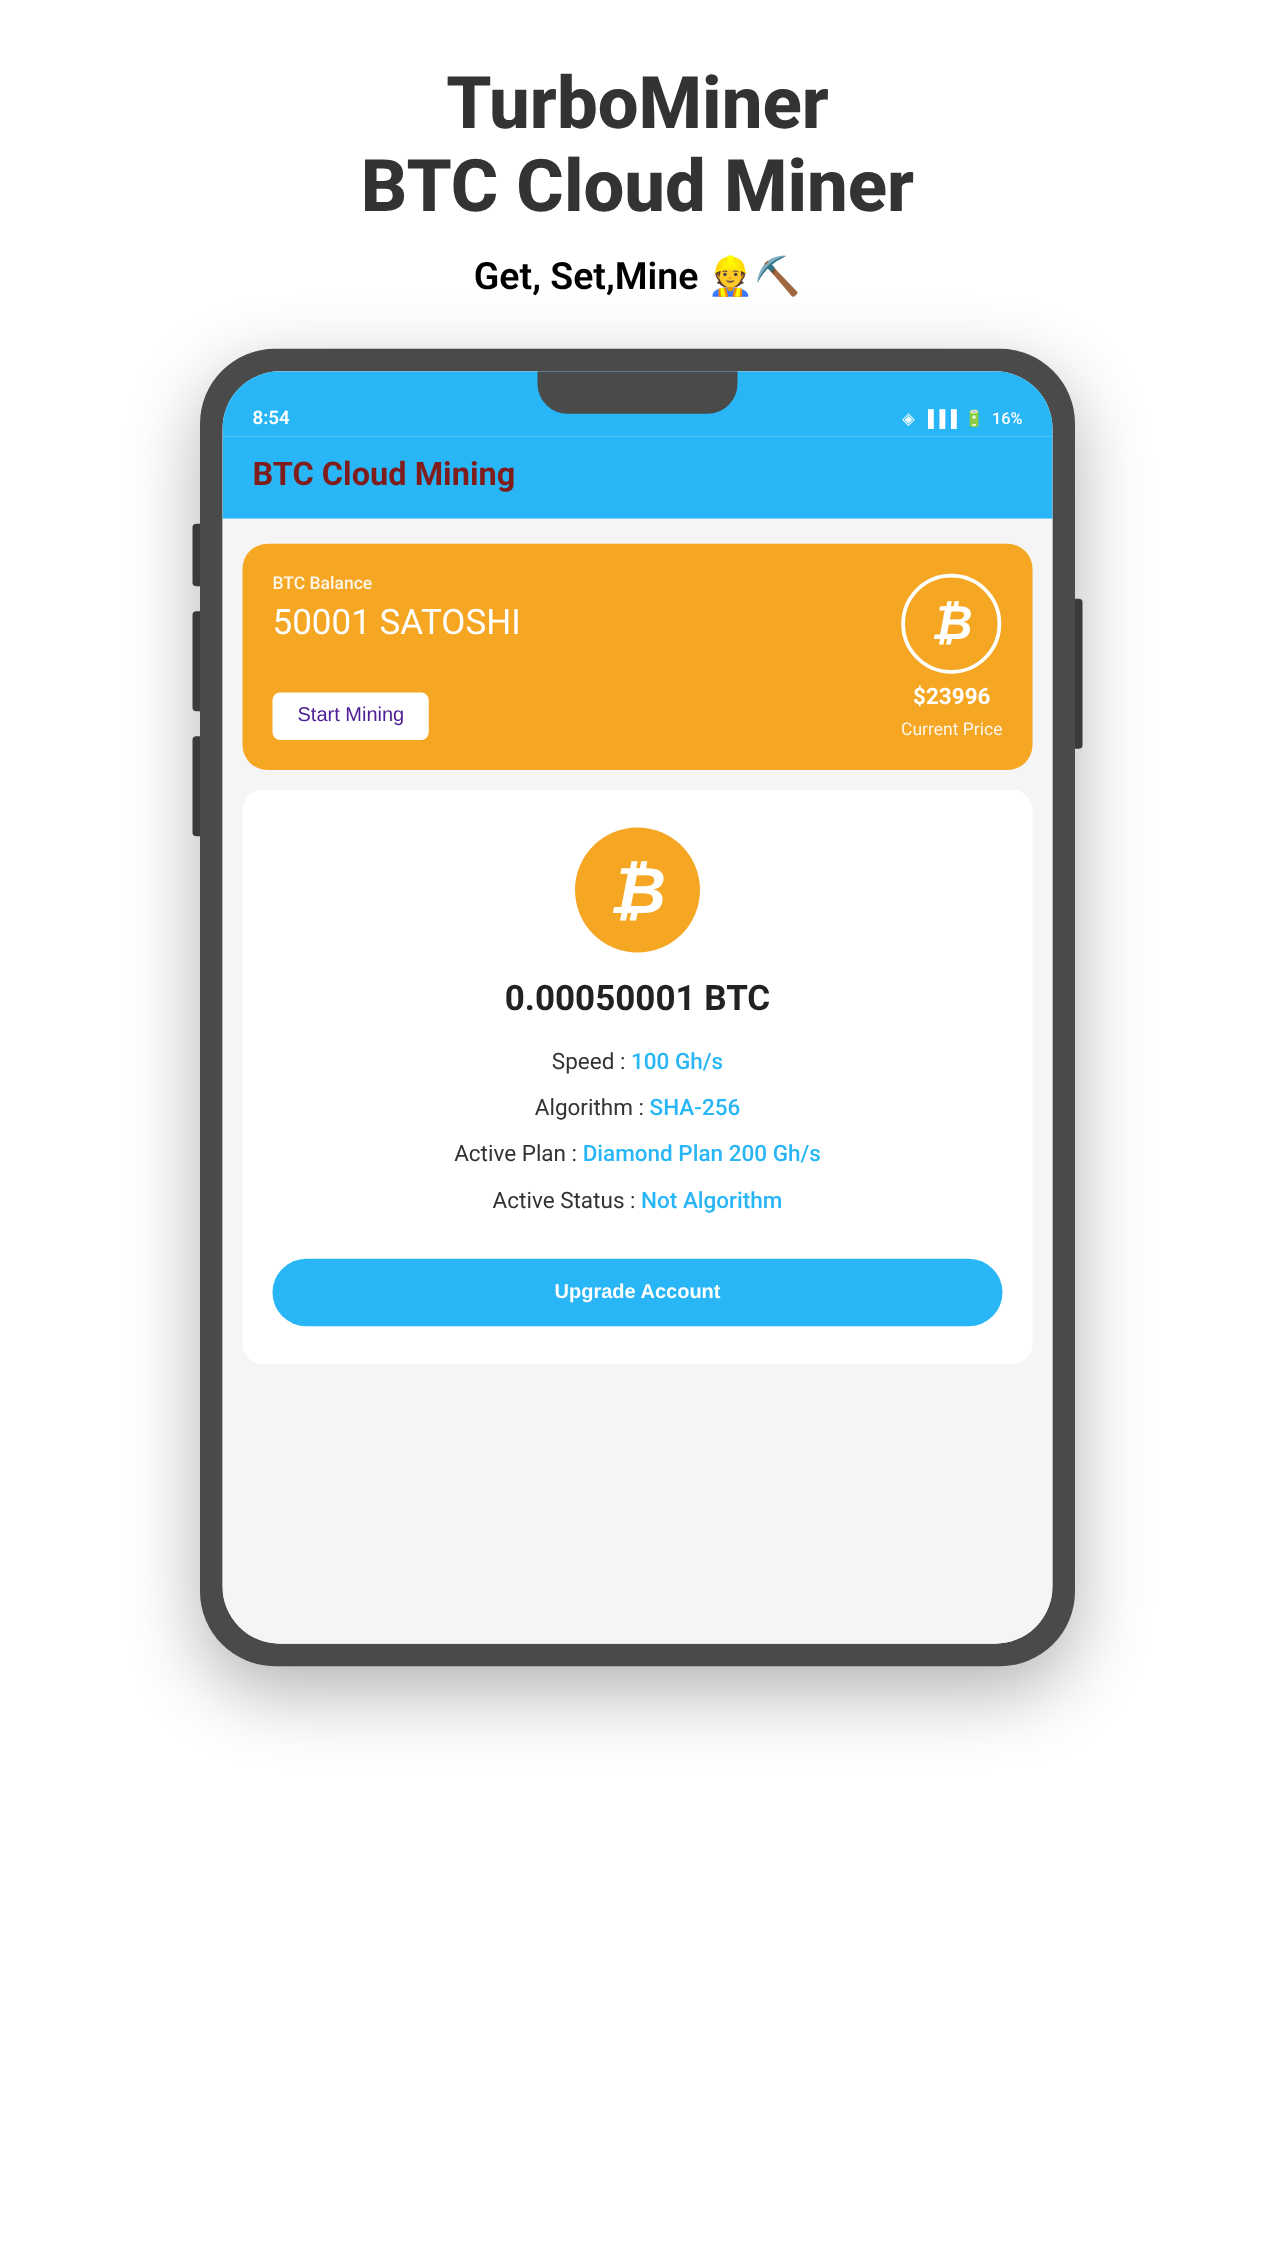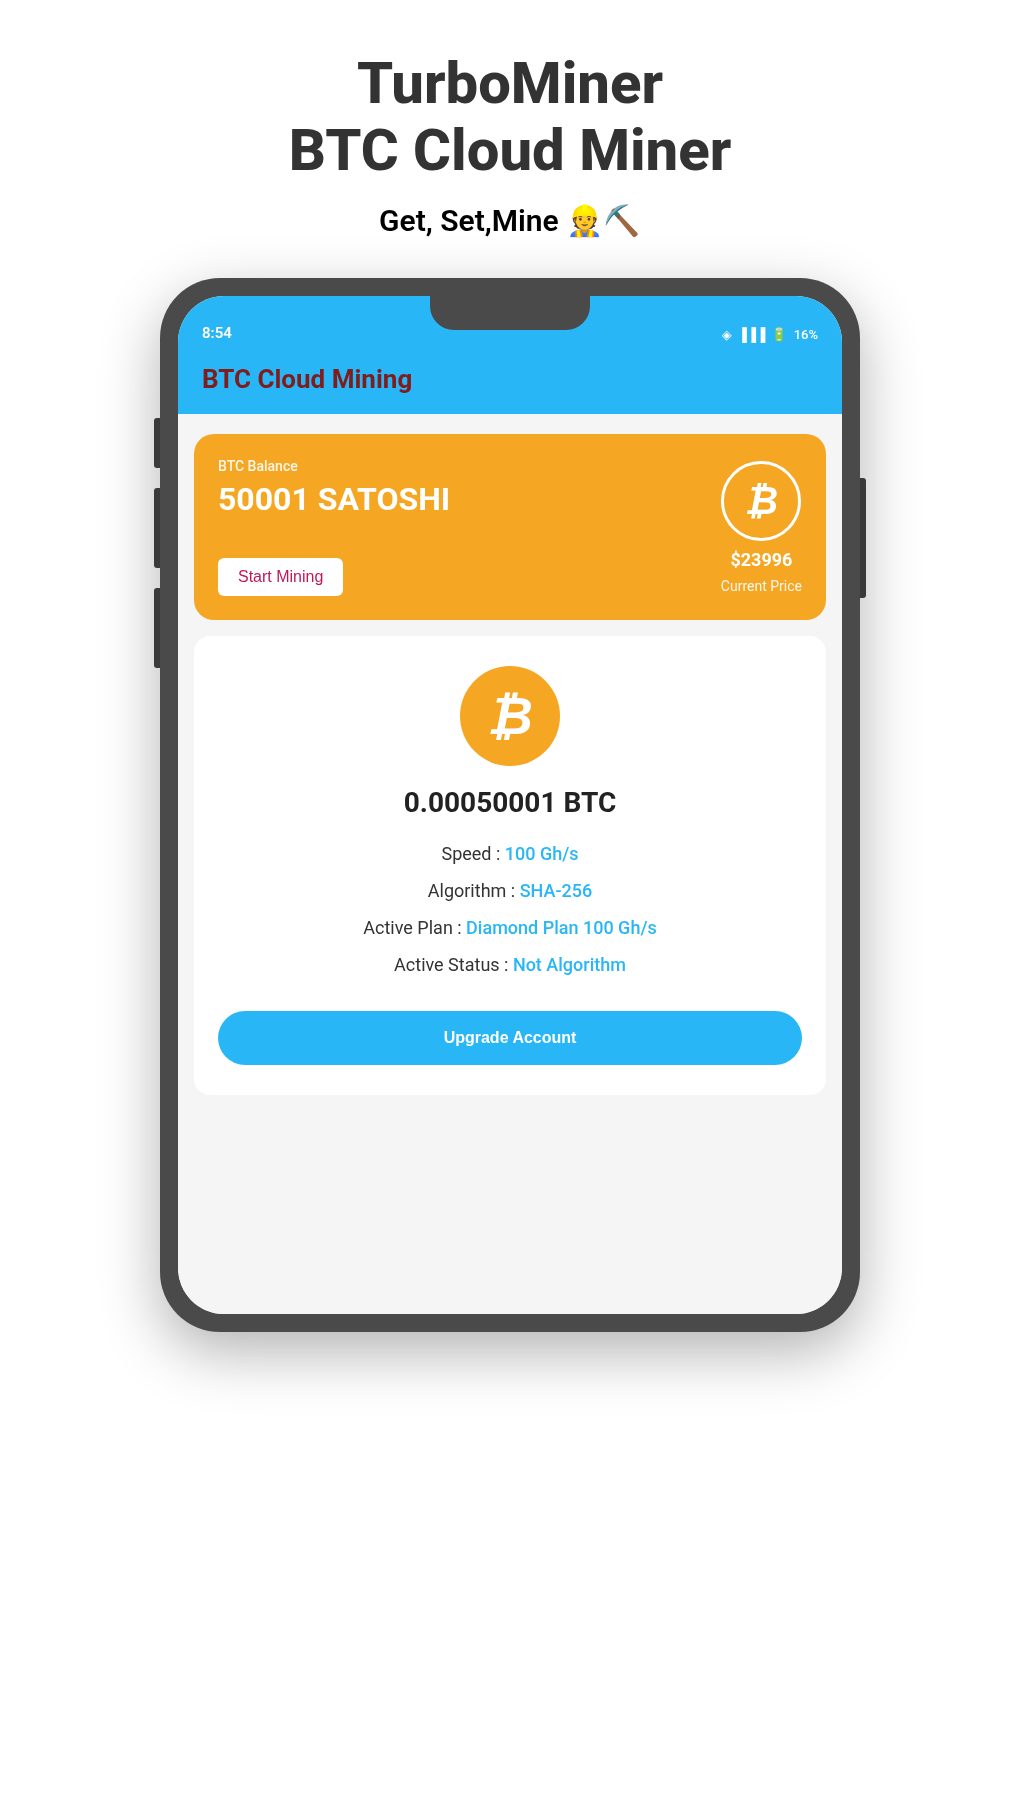--- a/index.html
+++ b/index.html
@@ -138,28 +138,28 @@
 
     .balance-label {
       color: rgba(255,255,255,0.9);
       font-size: 14px;
       font-weight: 500;
       margin-bottom: 6px;
     }
 
     .balance-amount {
       color: white;
-      font-size: 32px;
-      font-weight: 700;
+      font-size: 28px;
+      font-weight: 400;
       margin-bottom: 16px;
     }
 
     .start-mining-btn {
       background: white;
-      color: #be185d;
+      color: #4c1d95;
       border: none;
       border-radius: 6px;
       padding: 10px 20px;
       font-size: 16px;
       font-weight: 500;
       cursor: pointer;
       display: inline-block;
       margin-top: 24px;
     }
 
@@ -373,21 +373,21 @@
 
         <div class="info-row">
           <span class="info-label">Speed : </span><span class="info-value">100 Gh/s</span>
         </div>
 
         <div class="info-row">
           <span class="info-label">Algorithm : </span><span class="info-value">SHA-256</span>
         </div>
 
         <div class="info-row">
-          <span class="info-label">Active Plan : </span><span class="info-value">Diamond Plan 100 Gh/s</span>
+          <span class="info-label">Active Plan : </span><span class="info-value">Diamond Plan 200 Gh/s</span>
         </div>
 
         <div class="info-row">
           <span class="info-label">Active Status : </span><span class="info-value">Not Algorithm</span>
         </div>
 
         <button class="upgrade-btn">Upgrade Account</button>
       </div>
 
     </div>

